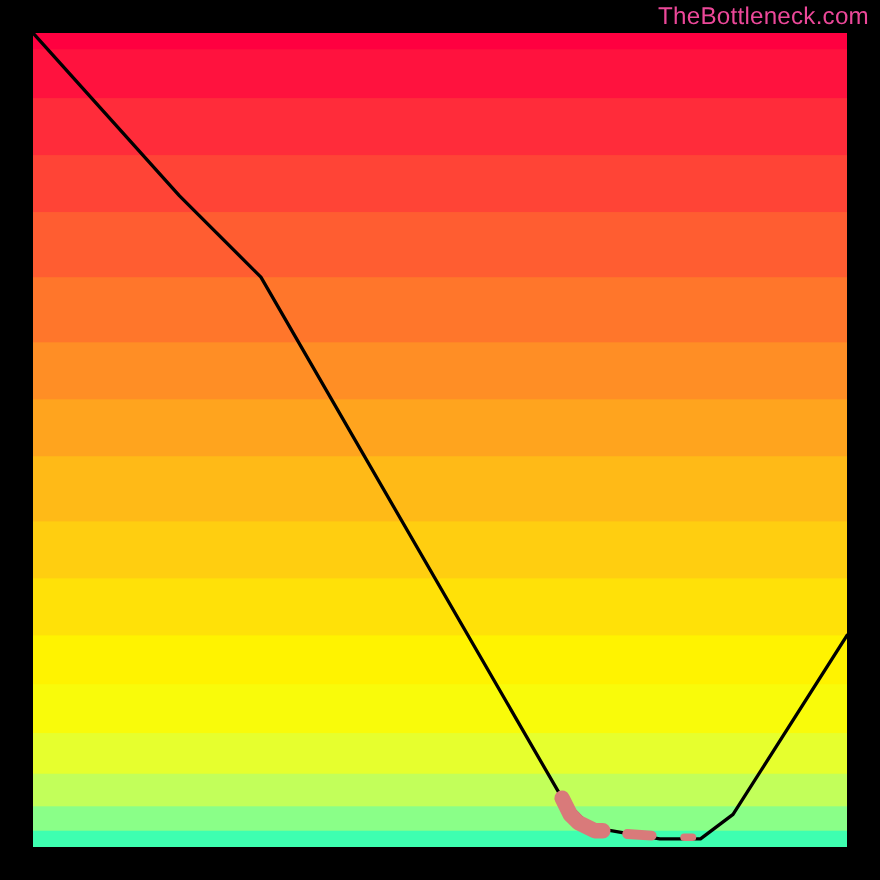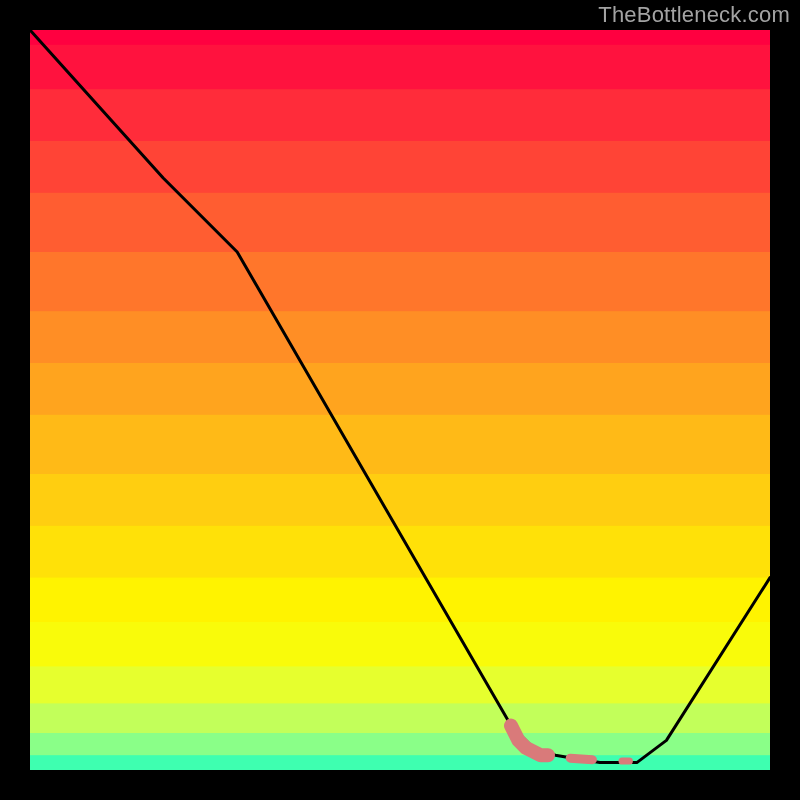--- a/index.html
+++ b/index.html
@@ -24,21 +24,21 @@
     position: absolute;
     left: 0;
     top: 0;
     width: 740px;
     height: 740px;
   }
   .watermark {
     position: absolute;
     top: 2px;
     right: 10px;
-    color: #a3a3a3;
+    color: #ec4899;
     font-size: 22px;
     font-weight: 500;
     letter-spacing: 0.2px;
     user-select: none;
   }
 </style>
 </head>
 <body>
 
 <div class="watermark">TheBottleneck.com</div>

